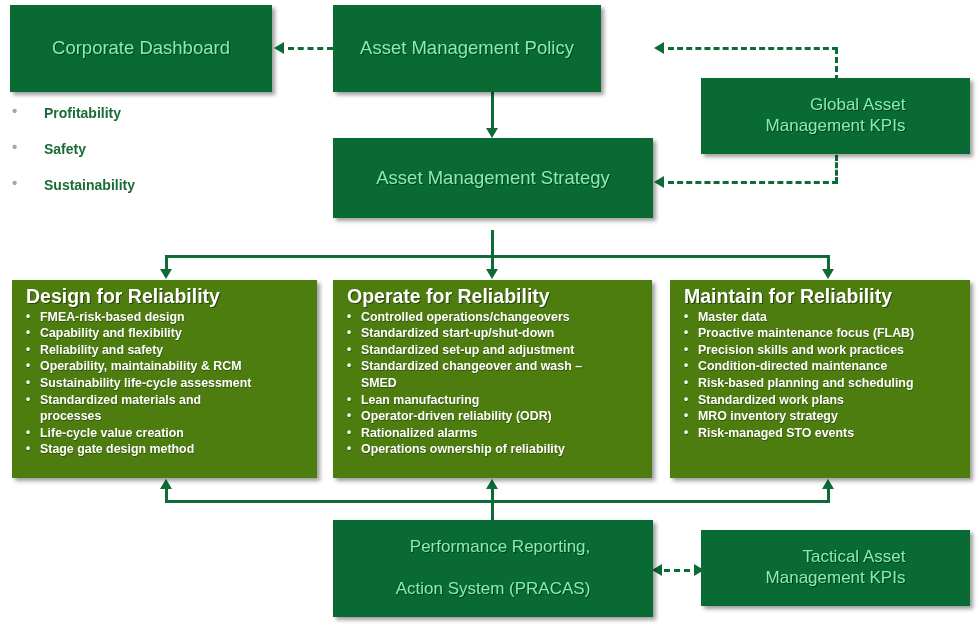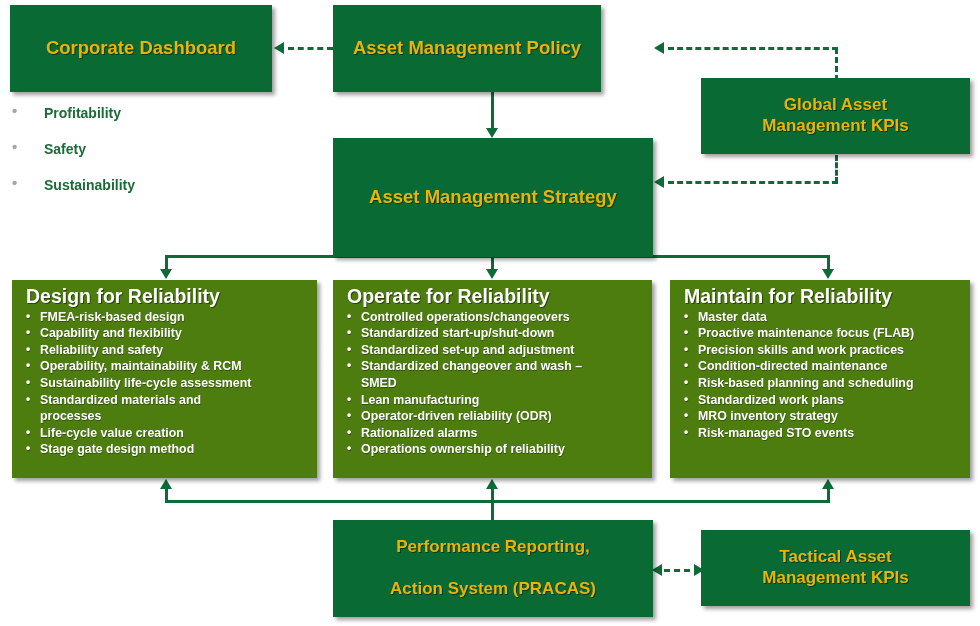--- a/index.html
+++ b/index.html
@@ -22,24 +22,25 @@
     box-shadow:3px 3px 4px rgba(0,0,0,0.38);
     box-sizing:border-box;
   }
   .box.center{
     display:flex;
     align-items:center;
     justify-content:center;
     text-align:center;
   }
   .box-title{
-    color:#eab308;
-    font-weight:bold;
+    color:#86efac;
+    font-weight:normal;
     text-shadow:1px 1px 0px rgba(0,0,0,0.45);
     line-height:1.22;
+    text-align:right;
   }
   .t18{font-size:18.5px;}
   .t17{font-size:17px;}
 
   
   .pillar{
     position:absolute;
     background:#4d7c0f;
     box-shadow:3px 3px 4px rgba(0,0,0,0.38);
     box-sizing:border-box;
@@ -188,21 +189,21 @@
     <span class="box-title t18">Asset Management Policy</span>
   </div>
 
   <div class="box center" style="left:701px; top:78px; width:269px; height:76px;">
     <span class="box-title t17">
       <span>Global Asset</span><br>
       <span>Management KPIs</span>
     </span>
   </div>
 
-  <div class="box center" style="left:333px; top:138px; width:320px; height:119px;">
+  <div class="box center" style="left:333px; top:138px; width:320px; height:80px;">
     <span class="box-title t18">Asset Management Strategy</span>
   </div>
 
   <ul class="outer-list" style="left:0px; top:106px; width:270px;">
     <li>
       <span>Profitability</span>
     </li>
     <li>
       <span>Safety</span>
     </li>

